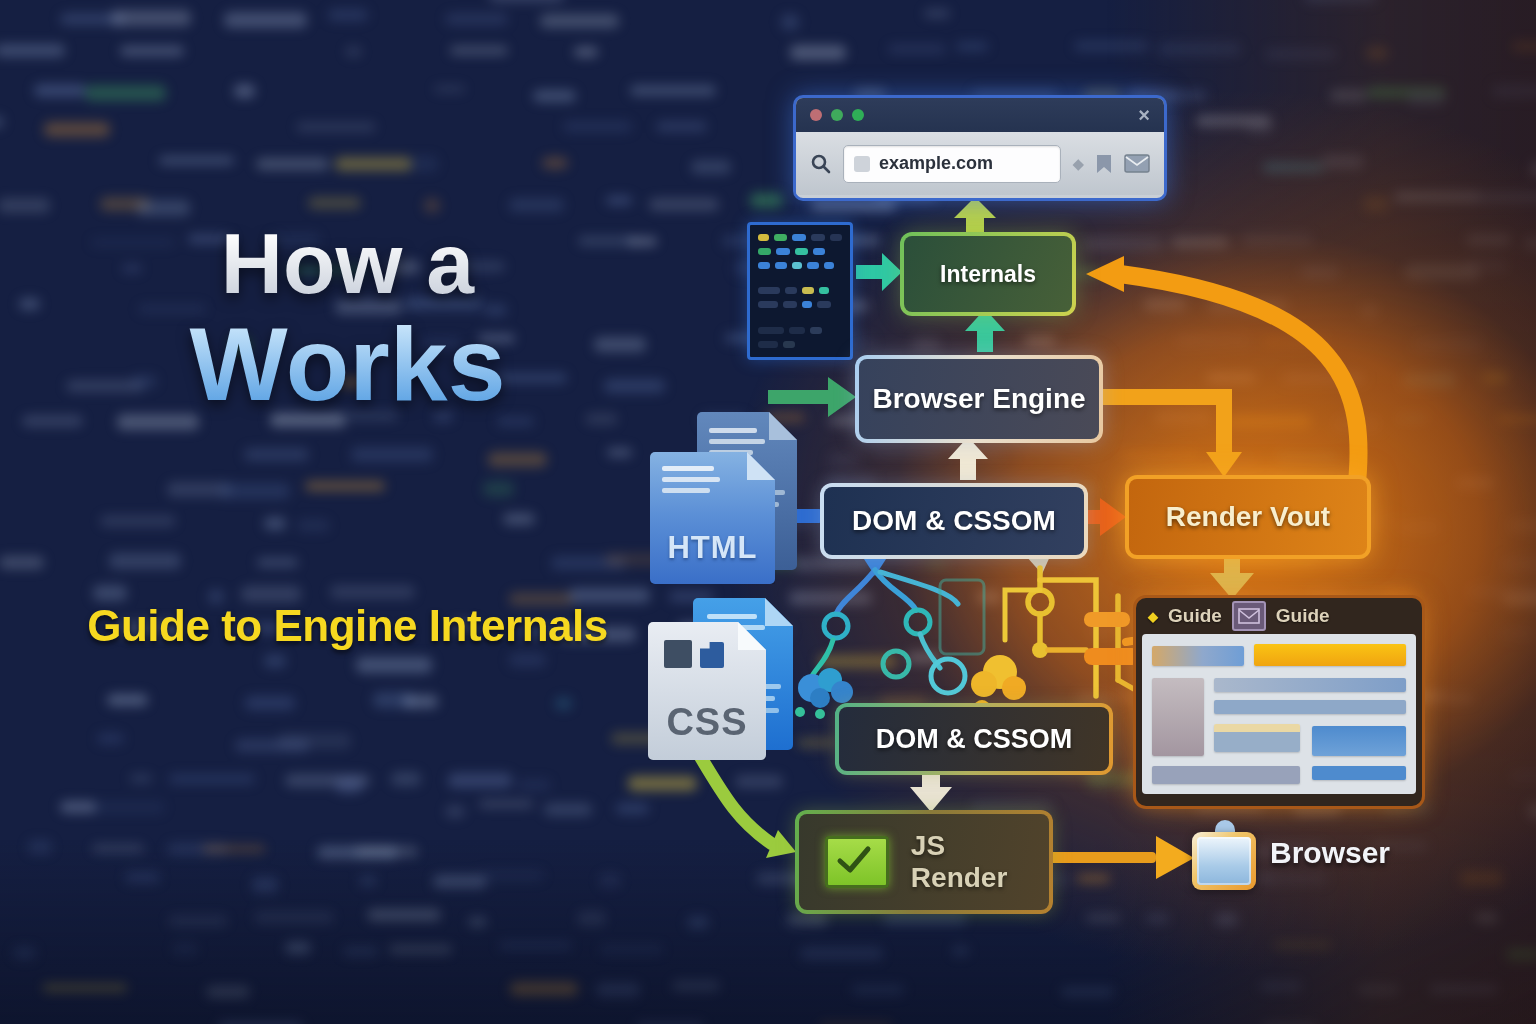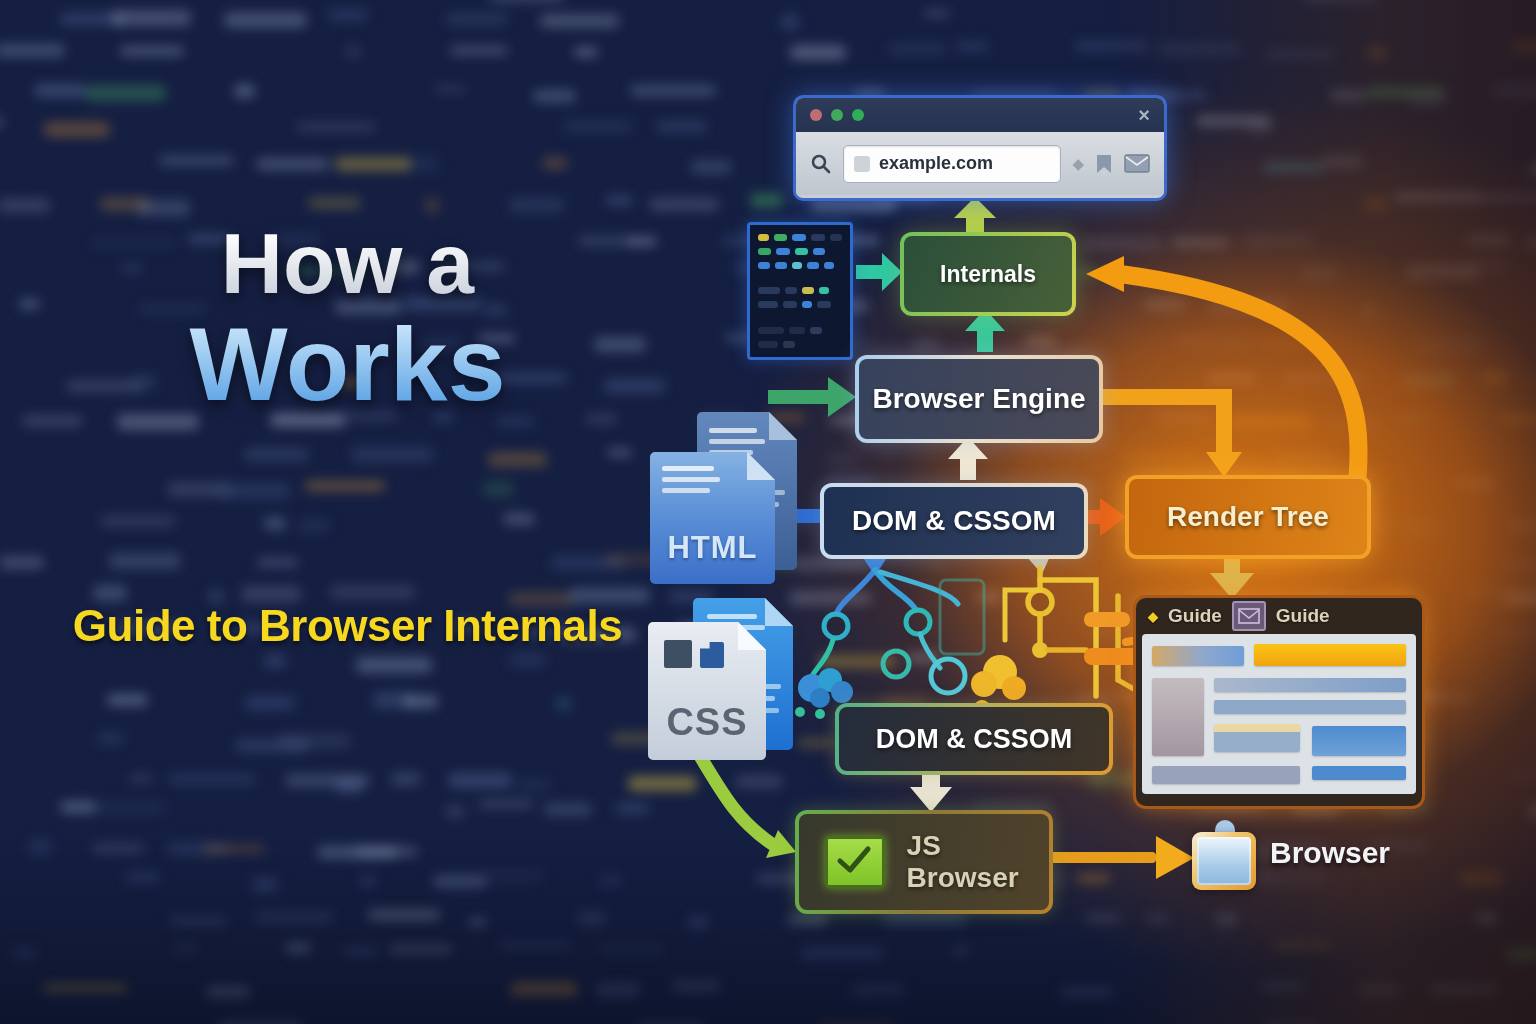--- a/index.html
+++ b/index.html
@@ -521,21 +521,21 @@
       </g>
       <path d="M 1126 642 C 1152 636 1158 652 1184 648" stroke="#ef9722" stroke-width="8"></path>
     </g>
   </svg>
 
   <div class="el title-block">
     <div class="t1">How a</div>
     <div class="t3">Works</div>
   </div>
   <div class="el subtitle-block">
-    <div class="s2">Guide to Browser Internals</div>
+    <div class="s2">Guide to Engine Internals</div>
   </div>
 
   <div class="el bwindow">
     <div class="bw-titlebar">
       <span class="dot" style="background:#bf6e74"></span>
       <span class="dot" style="background:#3fa95c"></span>
       <span class="dot" style="background:#2fae57"></span>
       <span class="bw-close">×</span>
     </div>
     <div class="bw-toolbar">
@@ -607,33 +607,33 @@
   <div class="el node n-networking">
     <div class="inner">Internals</div>
   </div>
   <div class="el node n-engine">
     <div class="inner">Browser Engine</div>
   </div>
   <div class="el node n-dom1">
     <div class="inner">DOM &amp; CSSOM</div>
   </div>
   <div class="el node n-render">
-    <div class="inner">Render Tree</div>
+    <div class="inner">Render Vout</div>
   </div>
   <div class="el node n-dom2">
     <div class="inner">DOM &amp; CSSOM</div>
   </div>
   <div class="el node n-js">
     <div class="inner">
       <span class="env-icon">
         <svg width="52" height="40" viewBox="0 0 52 40">
             <polyline points="12,22 22,31 40,10" fill="none" stroke="#2f5214" stroke-width="5" stroke-linecap="round" stroke-linejoin="round"></polyline>
           </svg>
       </span>
-      <span>JS Browser</span>
+      <span>JS Render</span>
     </div>
   </div>
 
   <div class="doc el" style="left:697px;top:412px;width:100px;height:158px;">
     <div class="body" style="background:linear-gradient(180deg,#6288bc,#3c5f96);"></div>
     <div class="fold" style="background:#a8c0dc;"></div>
     <div class="line" style="left:12px;top:16px;width:48px;background:#cfdcec"></div>
     <div class="line" style="left:12px;top:27px;width:56px;background:#c4d4e6"></div>
     <div class="line" style="left:12px;top:38px;width:44px;background:#bccee2"></div>
     <div class="line" style="left:40px;top:78px;width:48px;background:#9fb8d4"></div>

